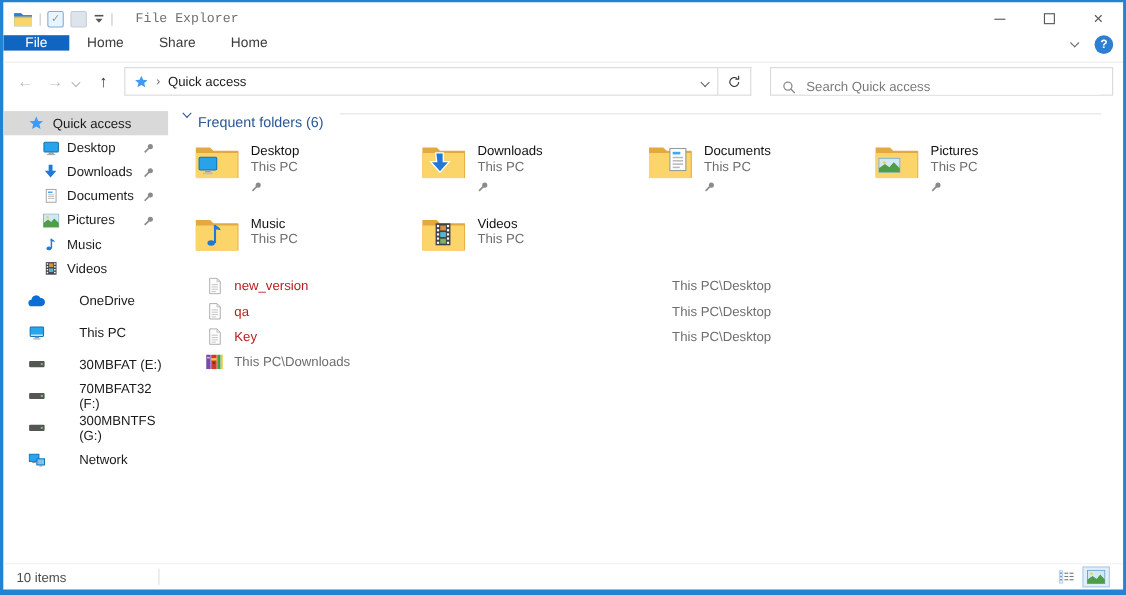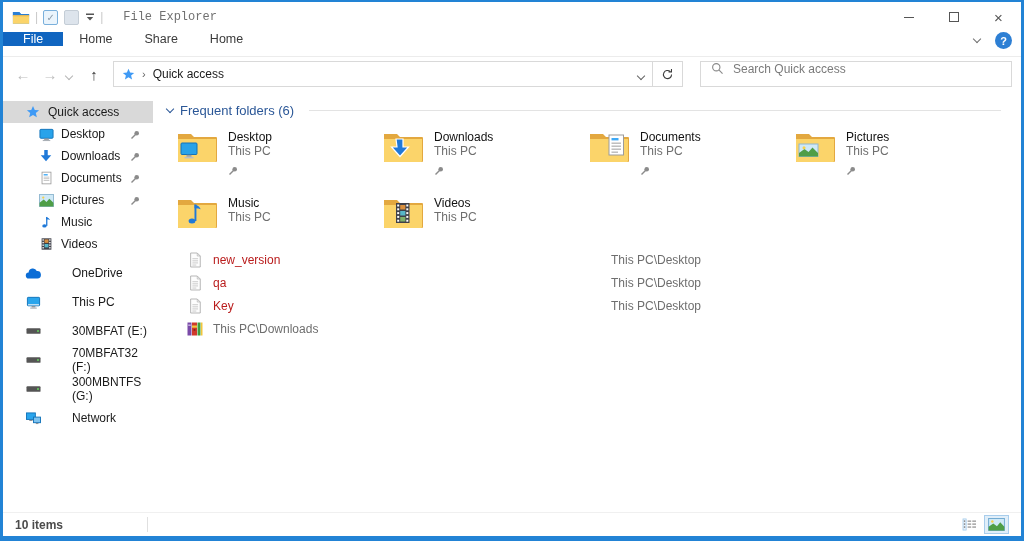--- a/index.html
+++ b/index.html
@@ -37,51 +37,51 @@
   .navbar{ height:34px; display:flex; align-items:center; padding:0 9px; flex-shrink:0; gap:5px;}
   .nav-arrow{ font-size:15px; color:#bcbcbc; width:22px; text-align:center;}
   .nav-cv{ color:#b5b5b5; width:12px; }
   .nav-up{ font-size:15px; color:#3b3b3b; width:22px; text-align:center; margin-right:3px;}
   .addr-group{ flex:1; display:flex; align-items:stretch; height:26px; }
   .addrbar{ flex:1; border:1px solid #d9d9d9; display:flex; align-items:center; padding:0 8px; gap:7px; background:#fff;}
   .addr-text{ font-size:12px; color:#1a1a1a; }
   .addr-crumb{ color:#636363; font-size:11px; }
   .addr-cv{ margin-left:auto; color:#636363; }
   .refresh-btn{ width:30px; border:1px solid #d9d9d9; border-left:none; display:flex; align-items:center; justify-content:center;}
-  .searchbox{ width:312px; height:26px; border:1px solid #d9d9d9; display:flex; align-items:flex-start;
+  .searchbox{ width:312px; height:26px; border:1px solid #d9d9d9; display:flex; align-items:flex-end;
     padding:0 10px; gap:9px; margin-left:12px; background:#fff;}
   .searchbox input{ border:none; outline:none; flex:1; font-size:12px; font-family:"Liberation Sans",sans-serif; color:#1a1a1a;}
   .searchbox input::placeholder{ color:#7a7a7a; }
   
   .body{ flex:1; display:flex; overflow:hidden; }
   .sidebar{ width:150px; flex-shrink:0; padding-top:10px; overflow:hidden; }
   .side-item{ height:22px; display:flex; align-items:center; font-size:12px; color:#1a1a1a; position:relative; cursor:default;}
   .side-item .icn{ width:16px; display:flex; justify-content:center; margin-right:7px; flex-shrink:0;}
   .side-item.lvl0{ padding-left:22px; }
   .side-item.lvl1{ padding-left:35px; }
   .side-item.group{ margin-top:7px;gap:24px; }
   .side-item.selected{ background:#d9d9d9; }
   .side-pin{ position:absolute; right:13px; top:6px; }
   
   .content{ flex:1; padding:12px 20px 0 14px; overflow:hidden; }
-  .section-head{ display:flex; align-items:center; color:#2b5797; font-size:13px; gap:7px; }
+  .section-head{ display:flex; align-items:flex-start; color:#2b5797; font-size:13px; gap:7px; }
   .sec-line{ flex:1; height:1px; background:#e3e3e3; margin-left:8px; }
   .tiles{ display:grid; grid-template-columns:repeat(4,1fr); row-gap:16px; margin:12px 0 0 10px; }
   .tile{ display:flex; gap:11px; align-items:flex-start; cursor:default;}
   .tile-name{ font-size:12px; color:#111; line-height:14px; }
   .tile-loc{ font-size:12px; color:#6e6e6e; line-height:15px; }
   .tile-pin{ margin-top:3px; }
   .recent-wrap{ margin-top:20px; }
   .files{ margin:13px 0 0 19px; }
   .file-row{ height:23px; display:flex; align-items:center; cursor:default;}
   .file-row .icn{ width:17px; display:flex; justify-content:center; margin-right:10px;}
   .file-name{ font-size:12px; color:#b91c1c; width:398px; }
   .file-path{ font-size:12px; color:#6e6e6e; }
   
-  .statusbar{ height:24px; flex-shrink:0; display:flex; align-items:center; padding:0 12px; font-size:12px; color:#4b4b4b; border-top:1px solid #f0f0f0;font-weight:bold;}
+  .statusbar{ height:24px; flex-shrink:0; display:flex; align-items:center; padding:0 12px; font-size:12px; color:#4b4b4b; border-top:1px solid #f0f0f0;}
   .status-sep{ width:1px; height:15px; background:#e0e0e0; margin-left:84px; }
   .status-views{ margin-left:auto; display:flex; align-items:center; gap:3px; }
   .view-btn{ padding:2px 3px; display:flex; align-items:center; border:1px solid transparent;}
   .view-btn.selected{ background:#e0eef9; border-color:#a8cdec; }
   .icn svg{ display:block; }
 </style>
 </head>
 <body>
 
 <div class="window">

